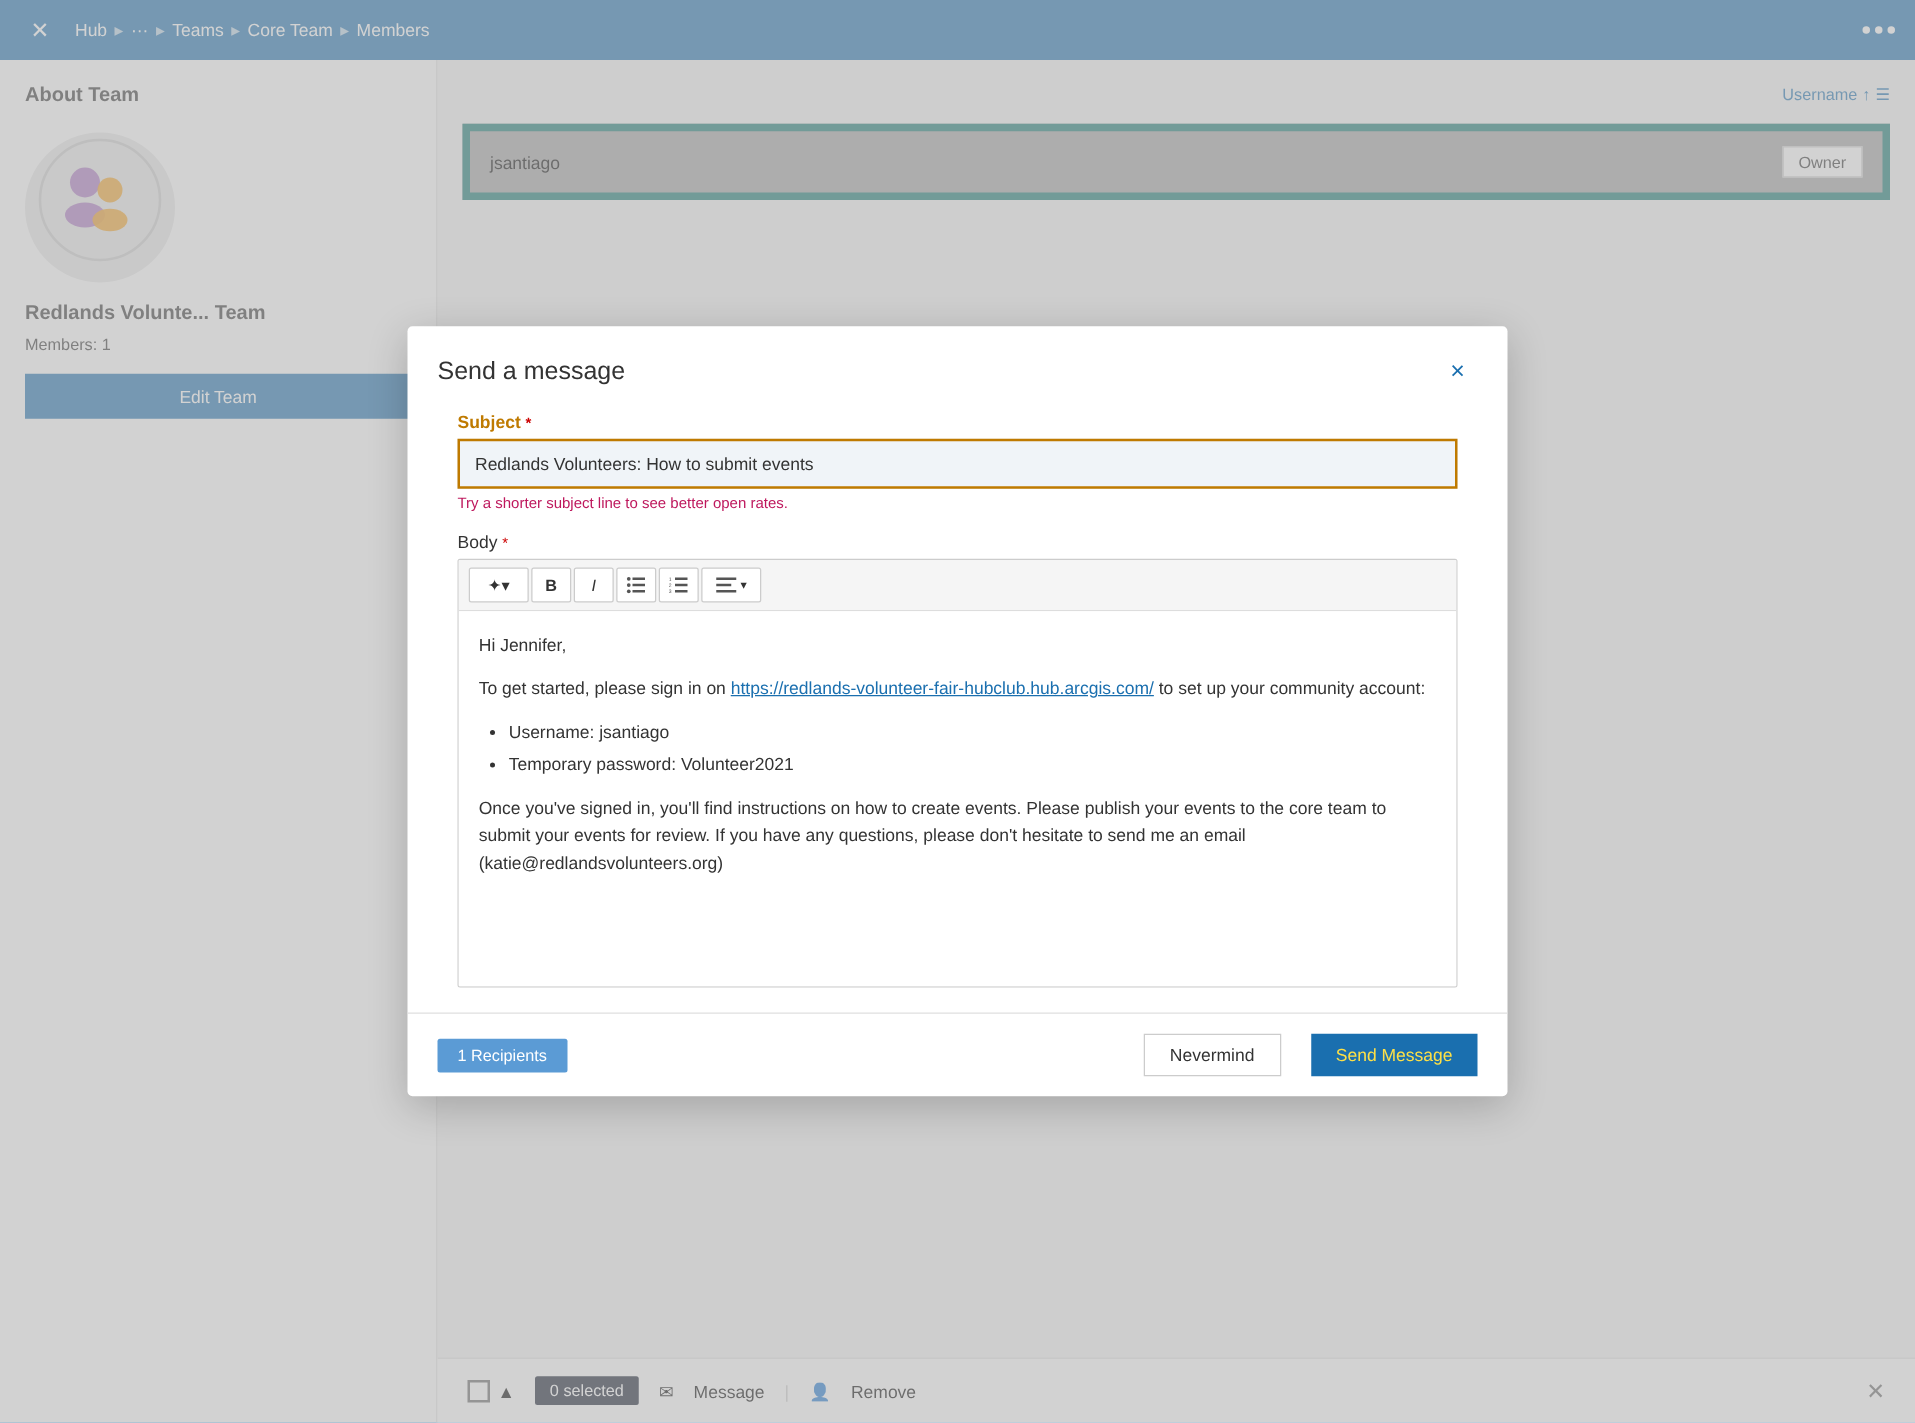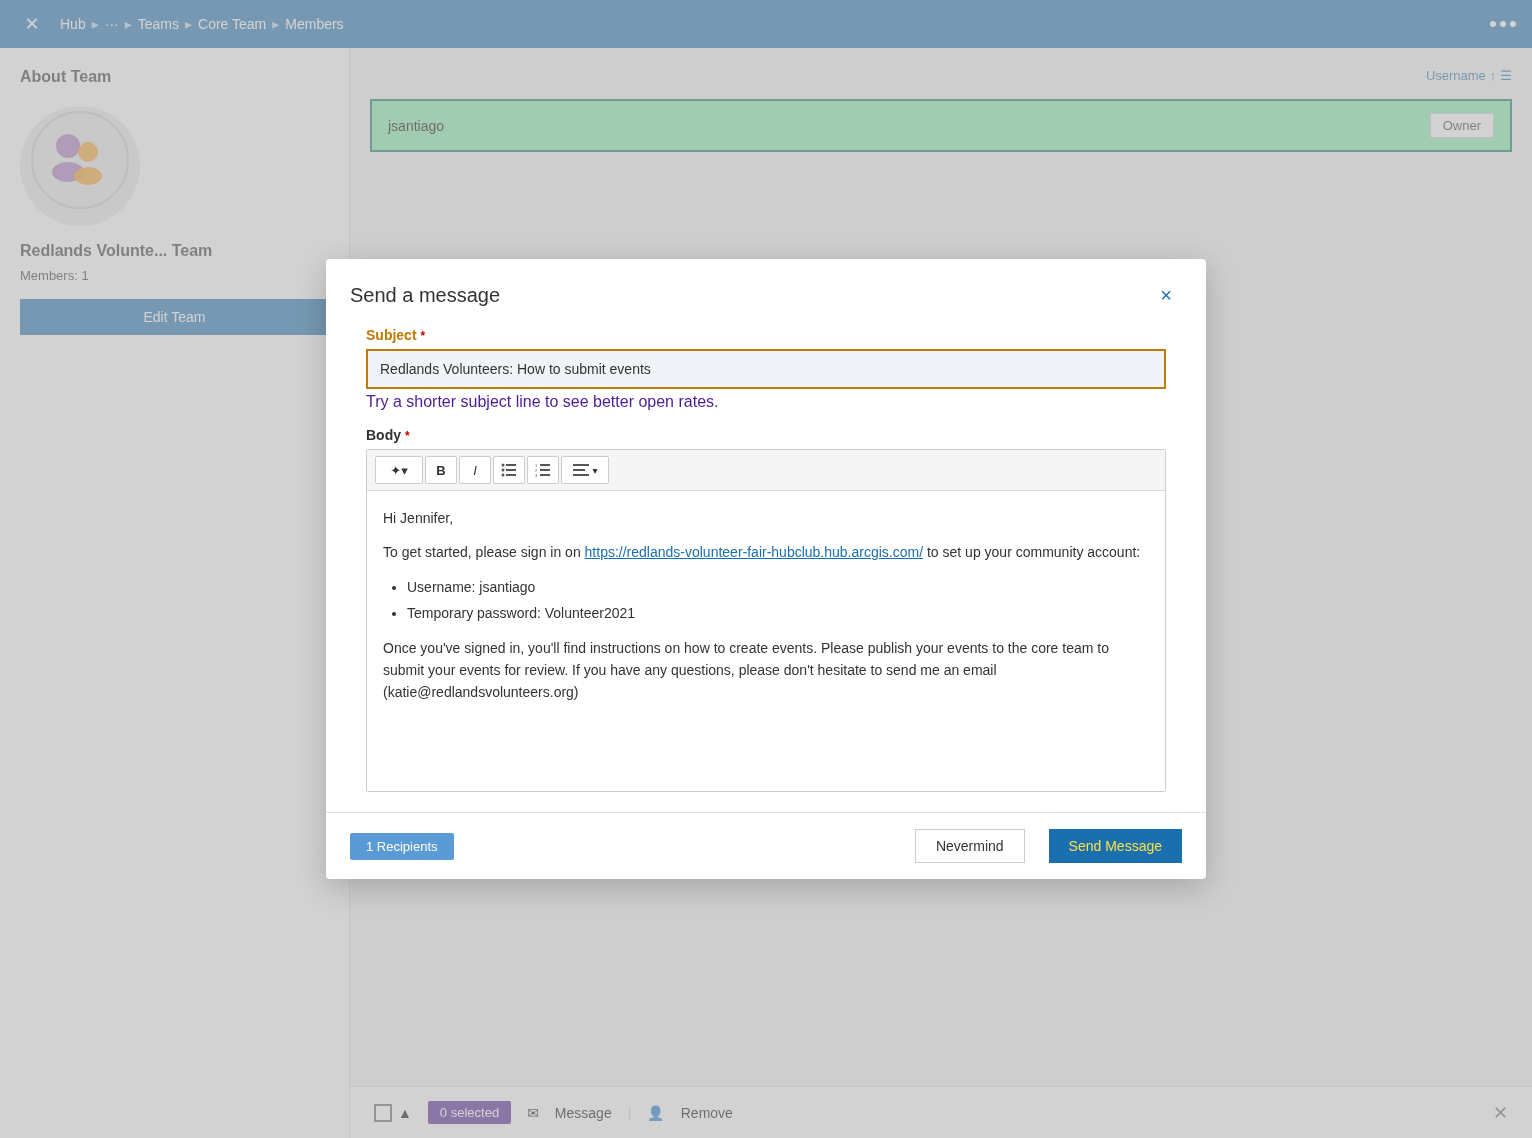--- a/index.html
+++ b/index.html
@@ -80,42 +80,42 @@
       flex: 1;
       padding: 20px;
       background: #f5f5f5;
     }
     .members-header {
       display: flex; align-items: center; justify-content: flex-end;
       margin-bottom: 16px; gap: 8px;
     }
     .sort-controls { display: flex; align-items: center; gap: 4px; color: #1a6faf; font-size: 13px; }
     .member-row {
-      background: #86efac; border: 2px solid #0f766e;
+      background: #a3a3a3; border: 6px solid #0f766e;
       padding: 12px 16px; margin-bottom: 4px;
       display: flex; align-items: center; justify-content: space-between;
     }
     .owner-badge {
       background: white; border: 1px solid #ccc;
       padding: 4px 12px; font-size: 13px; color: #333;
     }
 
     
     .bottom-bar {
       position: absolute;
       bottom: 0; left: 350px; right: 0;
       height: 52px;
       background: white;
       border-top: 1px solid #e0e0e0;
       display: flex; align-items: center; padding: 0 24px; gap: 16px;
     }
     .checkbox-area { display: flex; align-items: center; gap: 6px; }
     .check-icon { width: 18px; height: 18px; border: 2px solid #666; }
     .selected-badge {
-      background: #4c1d95; color: white; padding: 4px 12px; font-size: 13px; border-radius: 2px;
+      background: #0f172a; color: white; padding: 4px 12px; font-size: 13px; border-radius: 2px;
     }
     .divider-v { color: #ccc; }
     .close-bar { margin-left: auto; cursor: pointer; color: #666; font-size: 18px; }
 
     
     .modal-backdrop {
       position: absolute;
       top: 0; left: 0; right: 0; bottom: 0;
       background: rgba(180,180,180,0.6);
       z-index: 100;
@@ -155,26 +155,26 @@
     }
     .required-star { color: #c00; font-size: 12px; }
     .subject-input {
       width: 100%; padding: 10px 12px;
       border: 2px solid #bf7a00;
       font-size: 14px; color: #333;
       background: #f0f4f8;
       outline: none;
     }
     .subject-hint {
-      font-size: 16px; color: #4c1d95; margin-top: 4px; margin-bottom: 16px;
+      font-size: 12px; color: #be185d; margin-top: 4px; margin-bottom: 16px;
     }
 
     
     .body-label {
-      font-size: 14px; font-weight: 700; color: #333; margin-bottom: 6px;
+      font-size: 14px; font-weight: 400; color: #333; margin-bottom: 6px;
     }
     .editor-container {
       border: 1px solid #ccc;
       border-radius: 2px;
     }
     .editor-toolbar {
       background: #f5f5f5;
       border-bottom: 1px solid #ddd;
       padding: 6px 8px;
       display: flex; align-items: center; gap: 2px;

